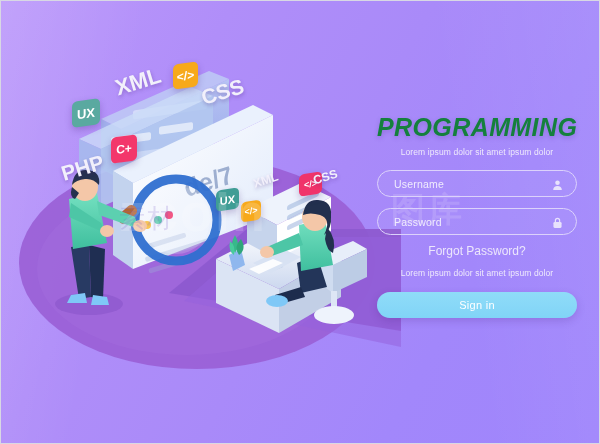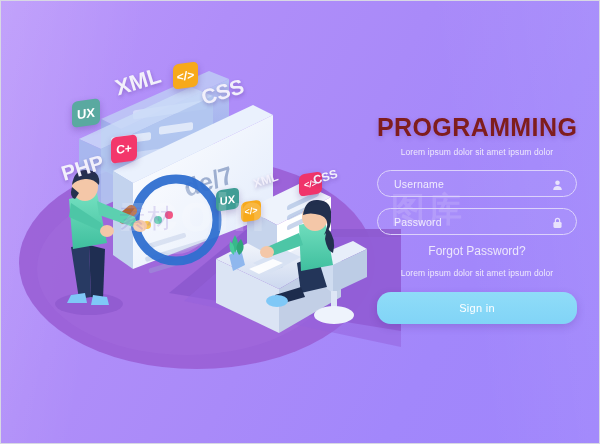--- a/index.html
+++ b/index.html
@@ -83,25 +83,26 @@
   .wm-cjk2{
     position:absolute;left:118px;top:24px;
     font-size:26px;font-weight:normal;letter-spacing:2px;
     color:rgba(120,90,200,.20);
   }
 
   
   .panel{position:absolute;left:376px;top:112px;width:200px;}
   .title{
     font-size:25px;font-weight:bold;letter-spacing:.4px;
-    color:#7f1d1d;
+    color:#15803d;
     text-shadow:0 2px 5px rgba(70,25,120,.22);
     text-align:center;
     margin:0 0 5px 0;
     white-space:nowrap;
+    font-style:italic;
   }
   .subtitle{
     font-size:8.5px;color:#efeafc;text-align:center;margin:0 0 13px 0;
     letter-spacing:.1px;
   }
   .field{
     position:relative;
     height:25px;
     border:1.4px solid #dcd2fb;
     border-radius:14px;
@@ -117,21 +118,21 @@
     width:13px;height:13px;opacity:.92;
   }
   .forgot{
     font-size:12px;color:#ece6fc;text-align:center;margin:-2px 0 10px 0;
   }
   .note{
     font-size:8.5px;color:#efeafc;text-align:center;margin:0 0 14px 0;
     letter-spacing:.1px;
   }
   .signin{
-    height:32px;border-radius:14px;
+    height:26px;border-radius:14px;
     background:linear-gradient(180deg,#8fdcf8 0%,#81d4f7 100%);
     display:flex;align-items:center;justify-content:center;
     color:#ffffff;font-size:11px;letter-spacing:.3px;
     box-shadow:0 3px 8px rgba(60,20,110,.18);
     border:none;width:100%;
     font-family:"Liberation Sans",sans-serif;
     cursor:pointer;
   }
 </style>
 </head>

